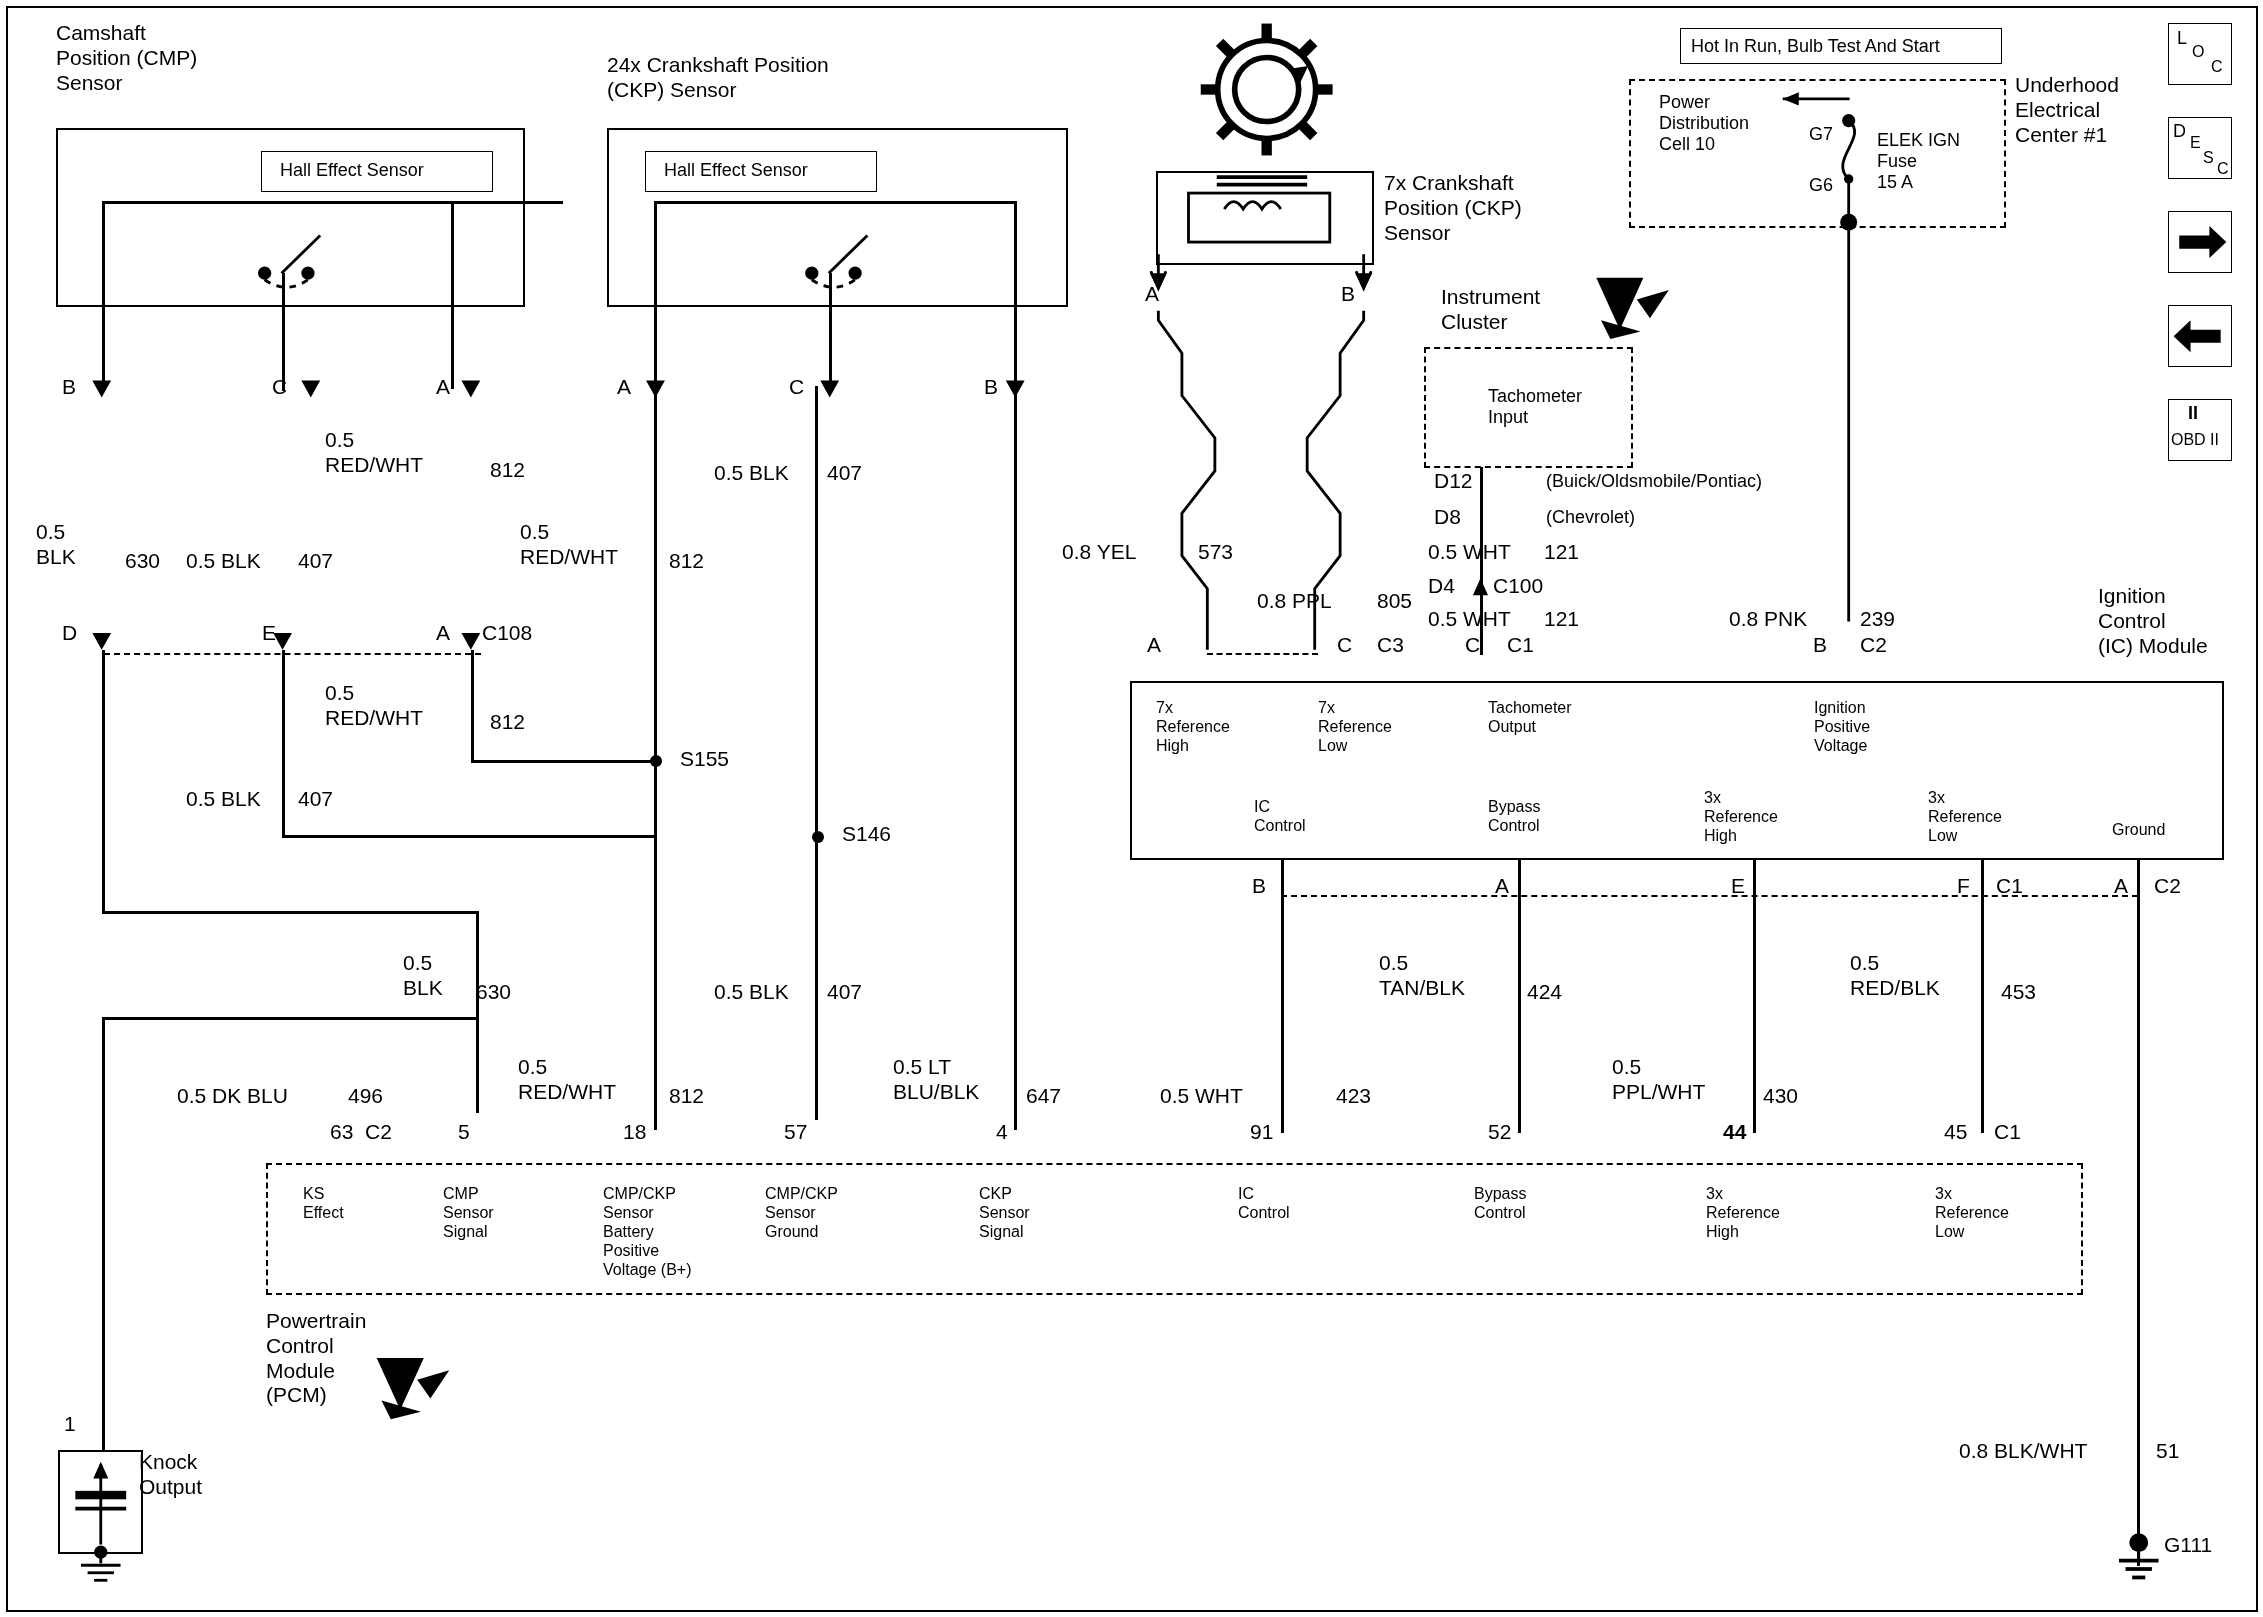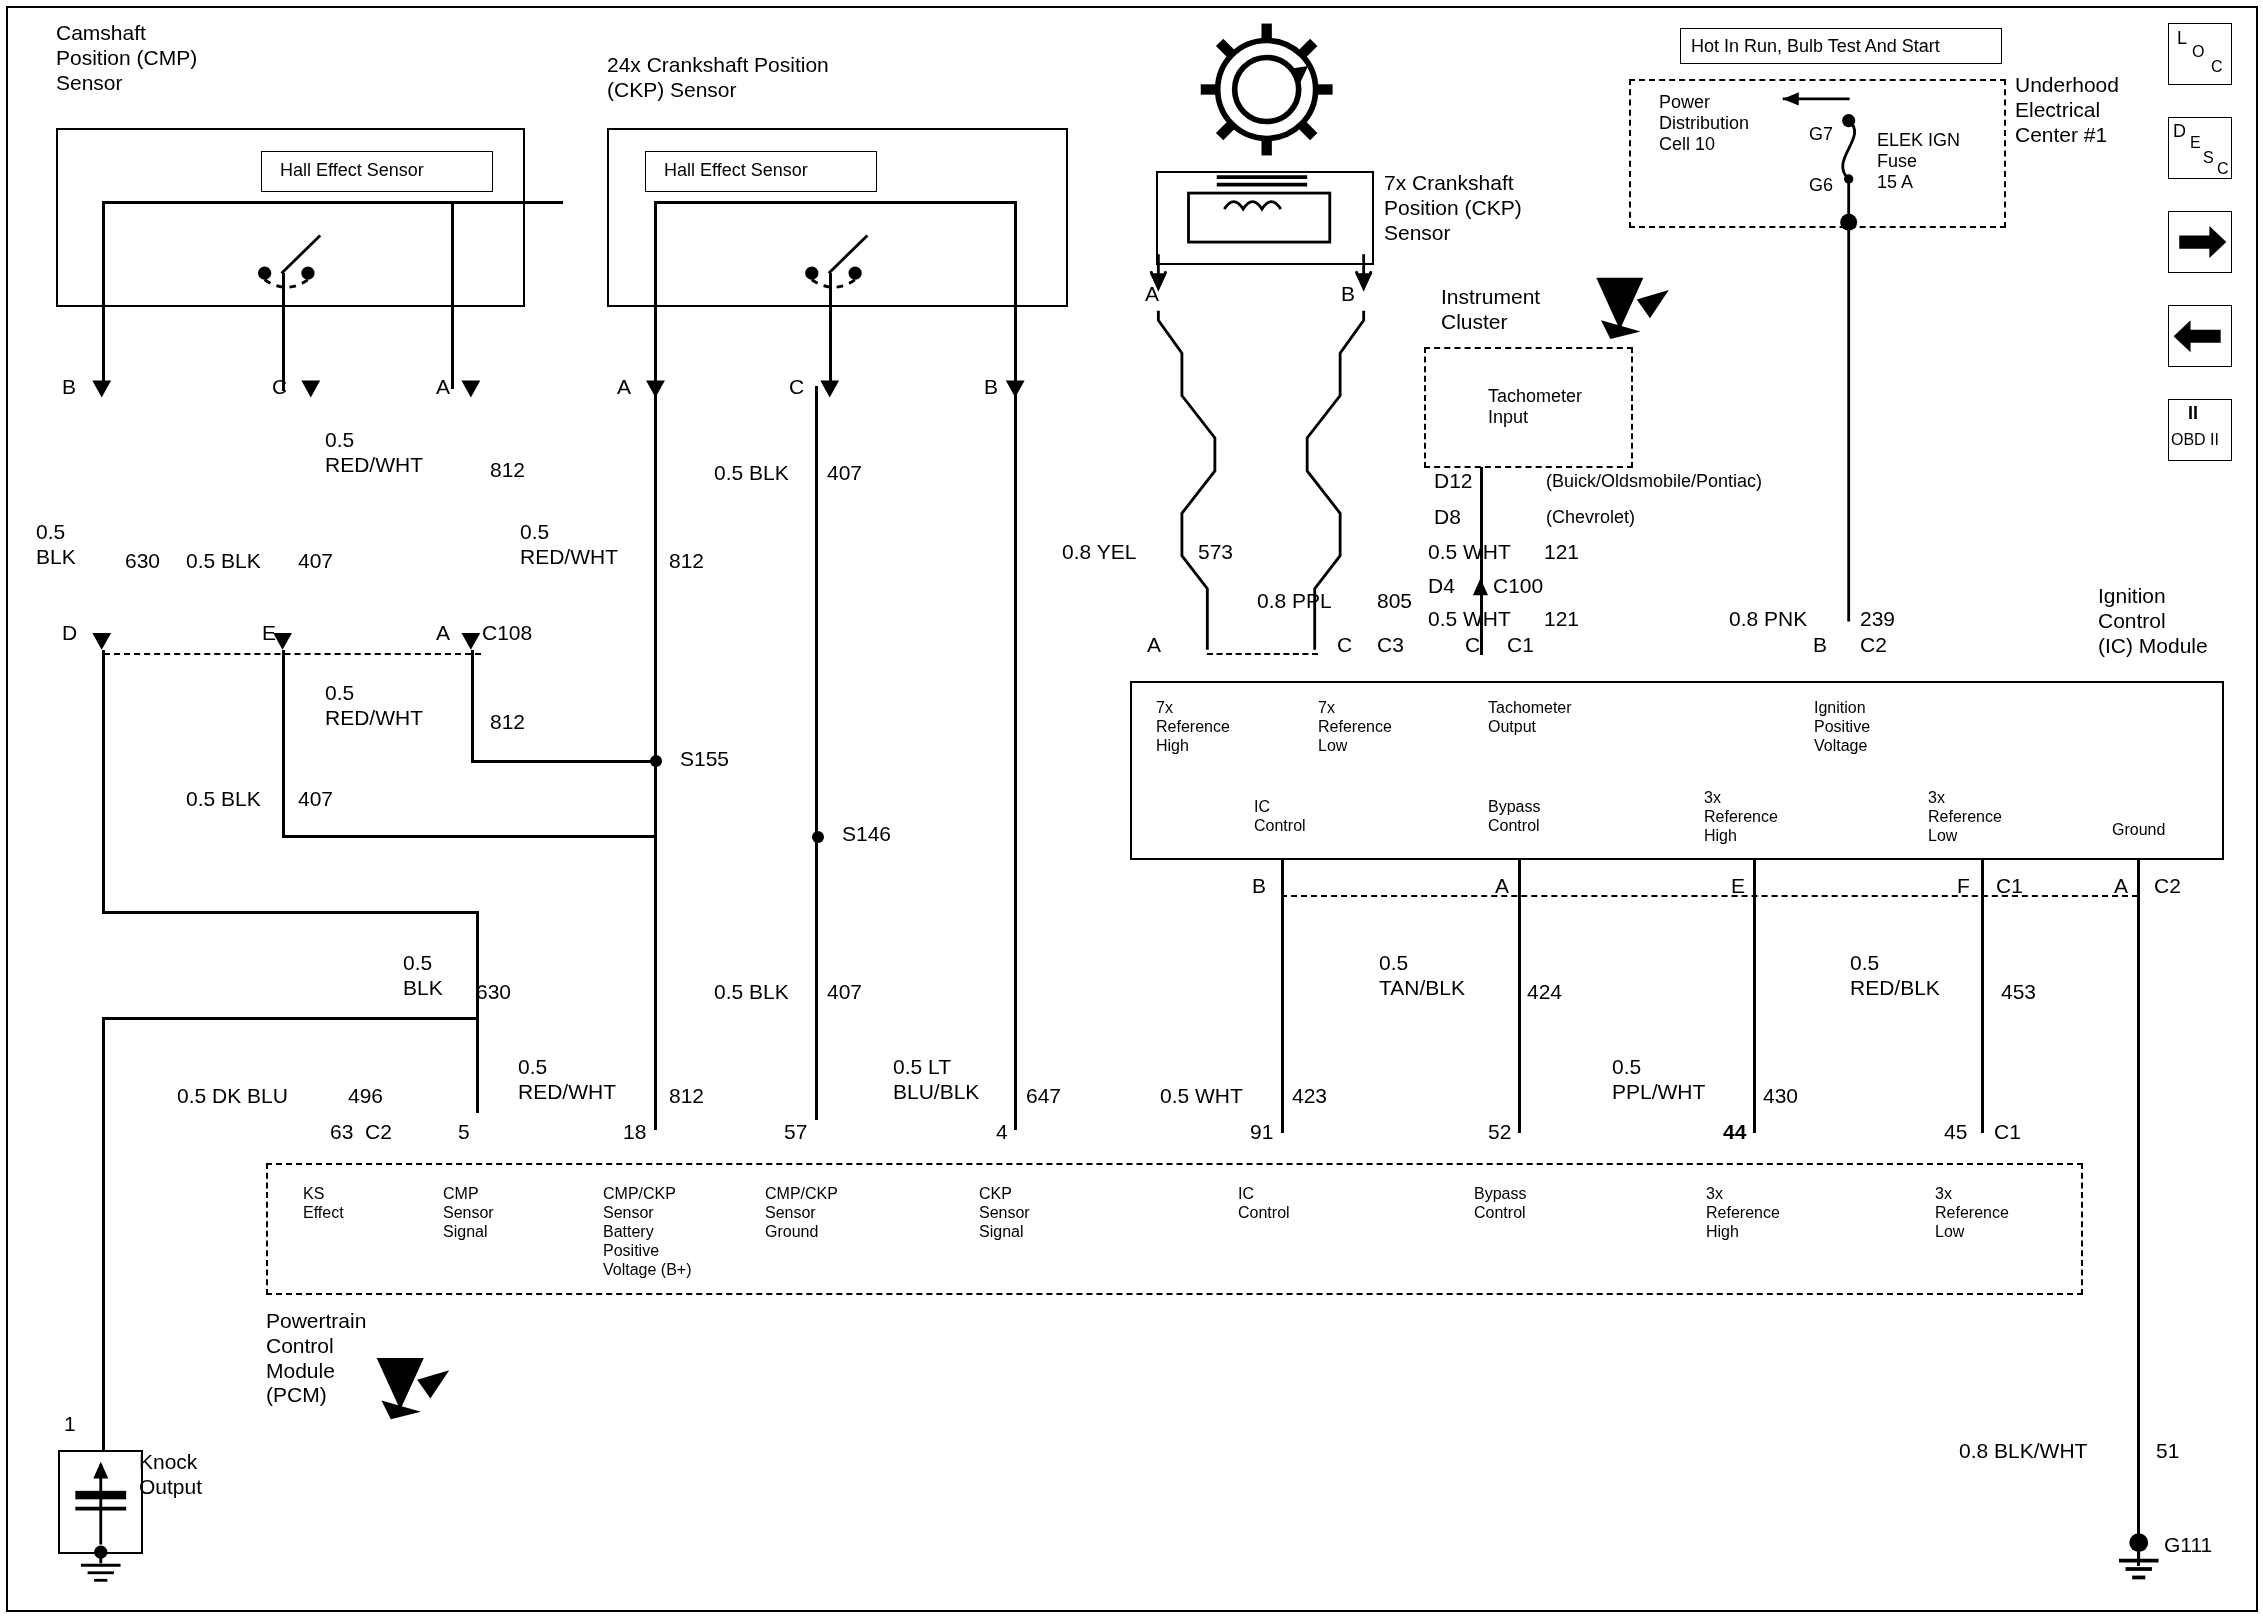--- a/index.html
+++ b/index.html
@@ -300,21 +300,21 @@
   <div class="lbl" style="left:2154px;top:874px;">C2</div>
   <div class="hdash" style="left:1281px;top:895px;width:857px;"></div>
 
   <div class="vline" style="left:1281px;top:860px;height:273px;"></div>
   <div class="vline" style="left:1518px;top:860px;height:273px;"></div>
   <div class="vline" style="left:1753px;top:860px;height:273px;"></div>
   <div class="vline" style="left:1981px;top:860px;height:273px;"></div>
   <div class="vline" style="left:2137px;top:860px;height:706px;"></div>
 
   <div class="lbl" style="left:1160px;top:1084px;">0.5 WHT</div>
-  <div class="lbl" style="left:1292px;top:1084px;">423</div>
+  <div class="lbl" style="left:1336px;top:1084px;">423</div>
   <div class="lbl" style="left:1379px;top:951px;">0.5
 TAN/BLK</div>
   <div class="lbl" style="left:1527px;top:980px;">424</div>
   <div class="lbl" style="left:1612px;top:1055px;">0.5
 PPL/WHT</div>
   <div class="lbl" style="left:1763px;top:1084px;">430</div>
   <div class="lbl" style="left:1850px;top:951px;">0.5
 RED/BLK</div>
   <div class="lbl" style="left:2001px;top:980px;">453</div>
 

